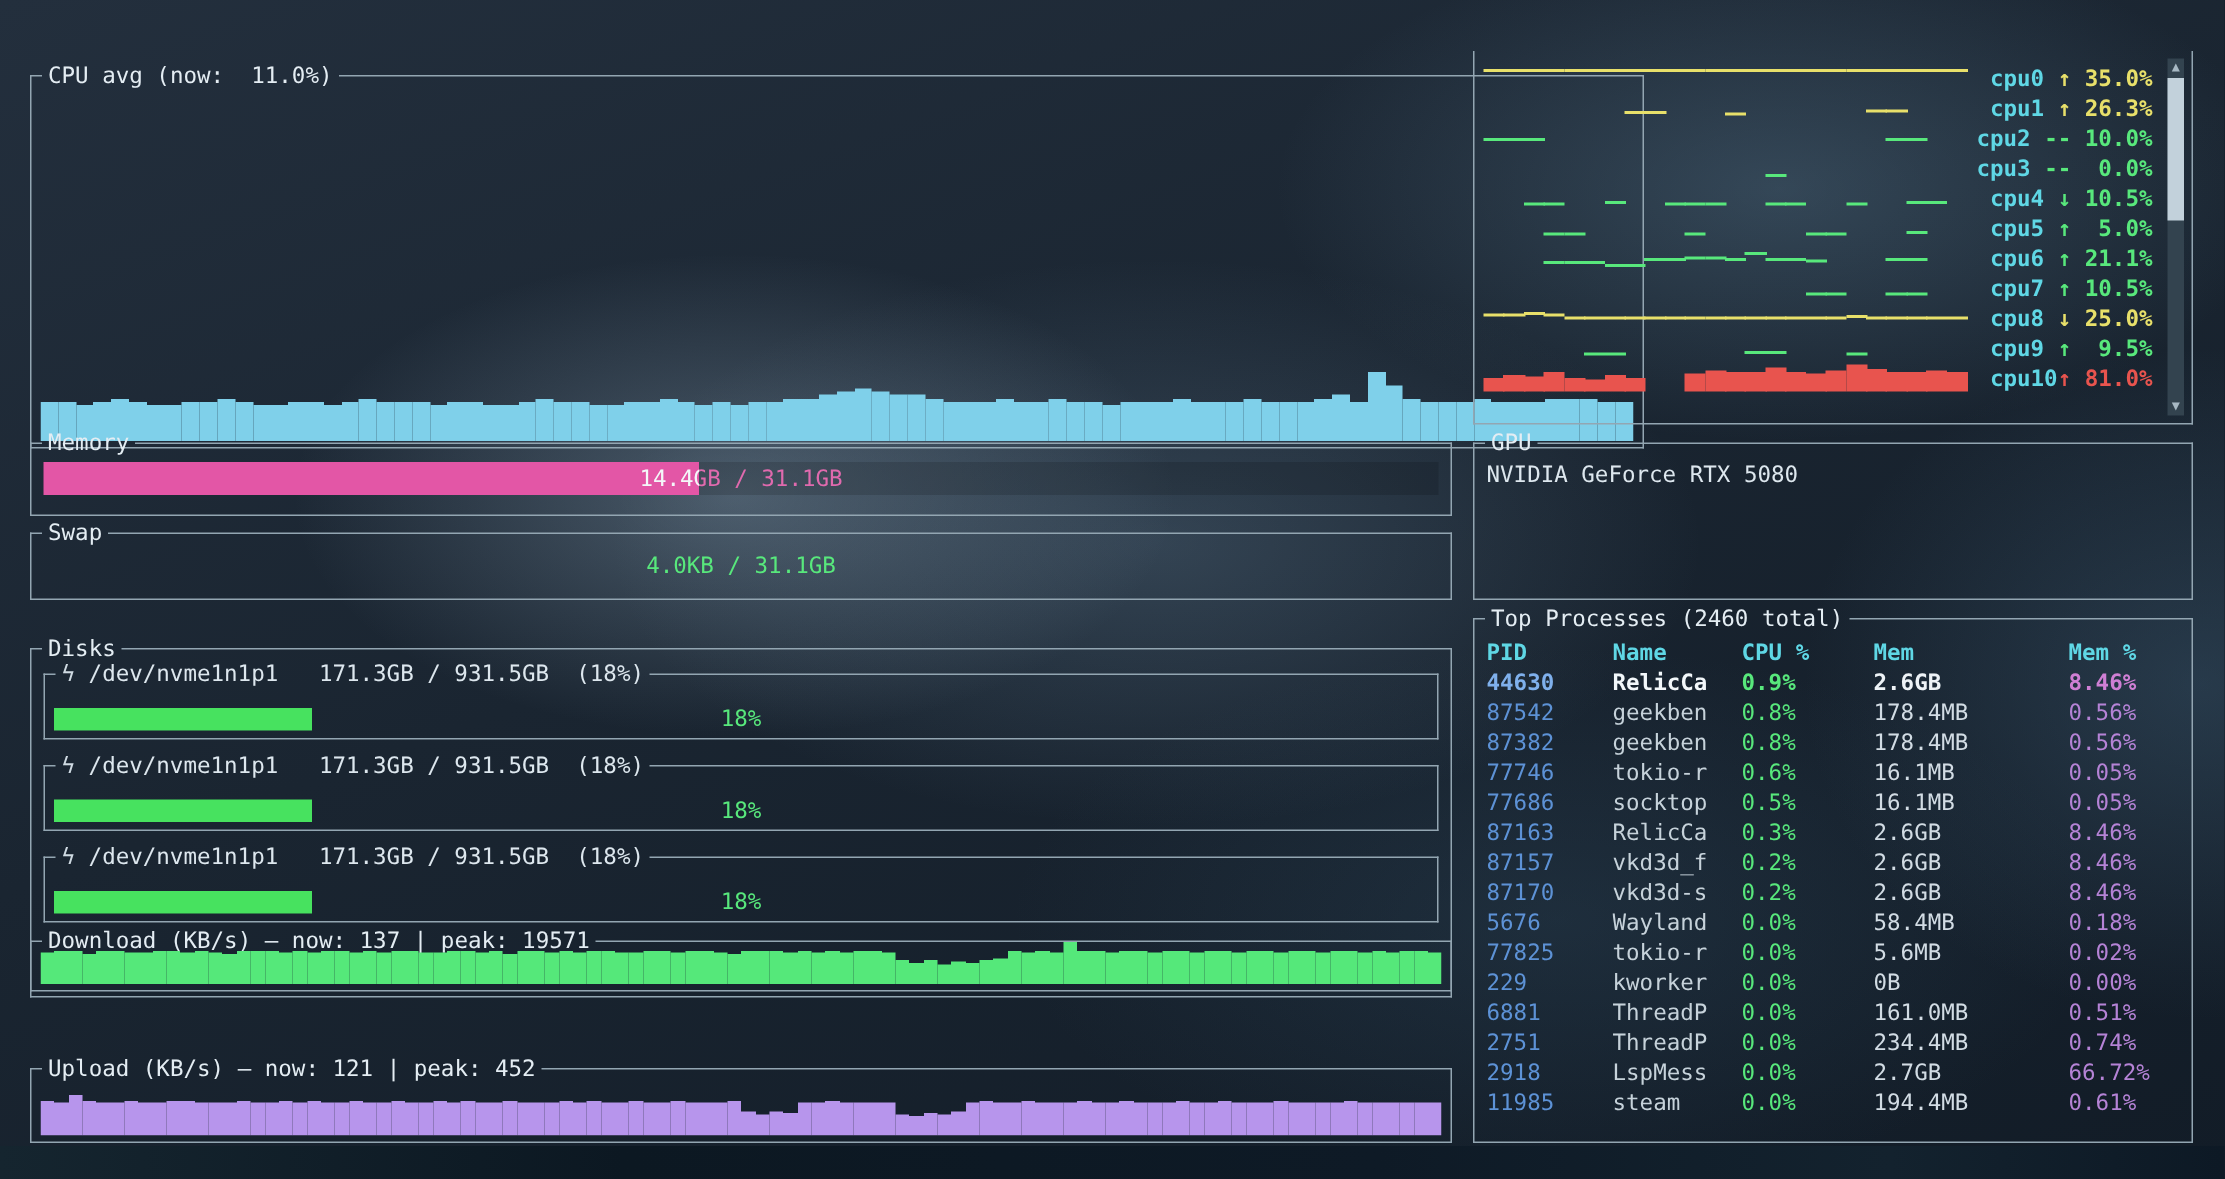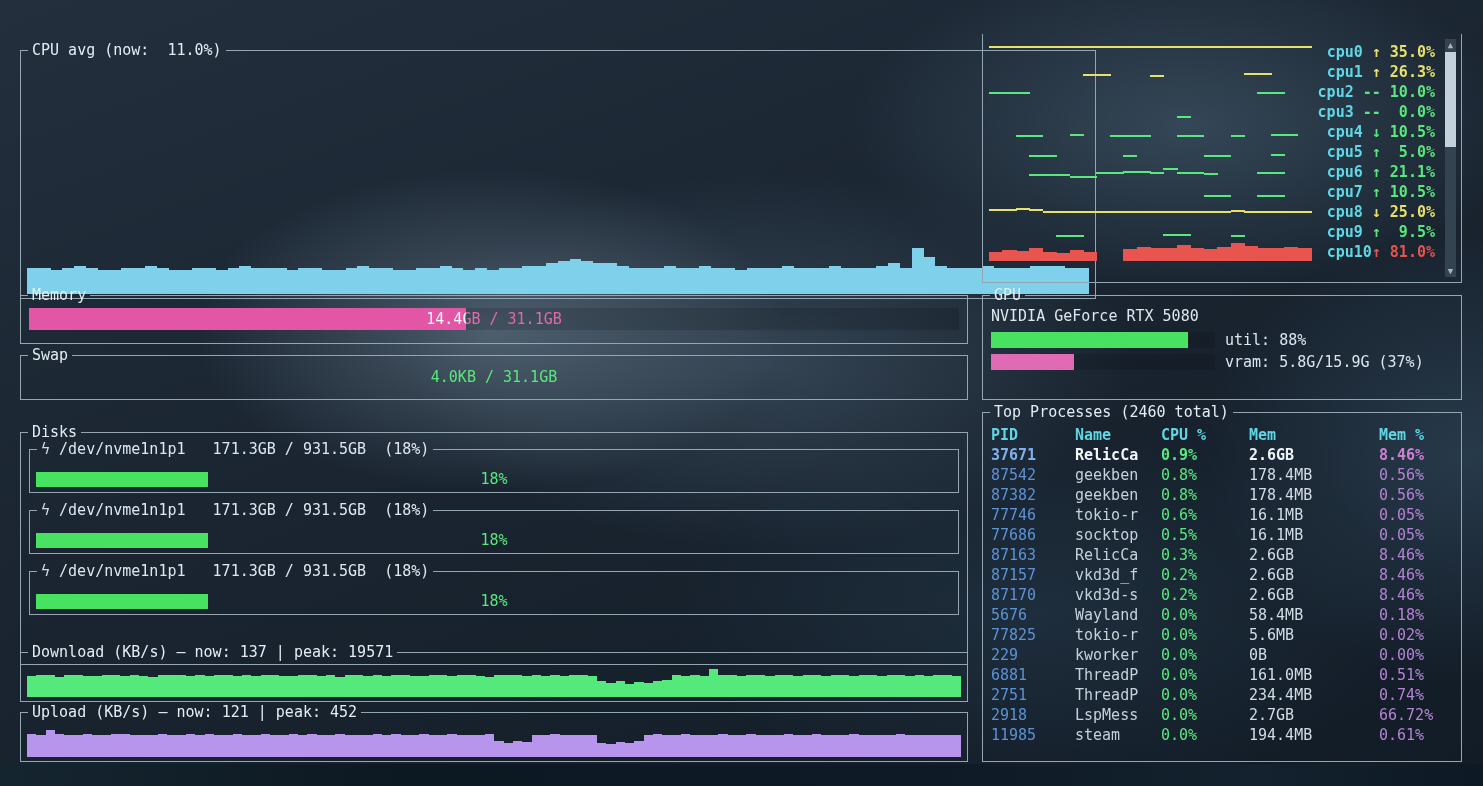--- a/index.html
+++ b/index.html
@@ -406,34 +406,20 @@
     </div>
   </div>
 
   <div class="panel" style="left:982px;top:295px;width:480px;height:105px">
     <div class="ptop">
         <i class="seg lead"></i>
         <span class="ptitle">GPU</span>
         <i class="seg tail"></i>
       </div>
     <div class="gpu-name">NVIDIA GeForce RTX 5080</div>
-    <div class="gpu-rows">
-      <div class="gpu-row">
-        <div class="gpu-track">
-            <div class="gpu-fill util" id="gpu-util-fill" style="width: 88%;"></div>
-          </div>
-        <span class="gpu-text">util: 88%</span>
-      </div>
-      <div class="gpu-row">
-        <div class="gpu-track">
-            <div class="gpu-fill vram" id="gpu-vram-fill" style="width: 37%;"></div>
-          </div>
-        <span class="gpu-text">vram: 5.8G/15.9G (37%)</span>
-      </div>
-    </div>
   </div>
 
   <div class="panel" style="left:20px;top:355px;width:948px;height:45px">
     <div class="ptop">
         <i class="seg lead"></i>
         <span class="ptitle">Swap</span>
         <i class="seg tail"></i>
       </div>
     <div class="swap-label">4.0KB / 31.1GB</div>
   </div>
@@ -483,21 +469,21 @@
       </div>
     <div id="ptable">
         <div class="prow phead">
           <span>PID</span>
           <span>Name</span>
           <span>CPU %</span>
           <span>Mem</span>
           <span>Mem %</span>
         </div>
         <div class="prow hl">
-          <span class="c-pid">37671</span>
+          <span class="c-pid">44630</span>
           <span class="c-name">RelicCa</span>
           <span class="c-cpu">0.9%</span>
           <span class="c-mem">2.6GB</span>
           <span class="c-mempct">8.46%</span>
         </div>
         <div class="prow">
           <span class="c-pid">87542</span>
           <span class="c-name">geekben</span>
           <span class="c-cpu">0.8%</span>
           <span class="c-mem">178.4MB</span>
@@ -590,21 +576,21 @@
         <div class="prow">
           <span class="c-pid">11985</span>
           <span class="c-name">steam</span>
           <span class="c-cpu">0.0%</span>
           <span class="c-mem">194.4MB</span>
           <span class="c-mempct">0.61%</span>
         </div>
       </div>
   </div>
 
-  <div class="panel" style="left:20px;top:652px;width:948px;height:50px">
+  <div class="panel" style="left:20px;top:627px;width:948px;height:34px">
     <div class="ptop">
         <i class="seg lead"></i>
         <span class="ptitle">Download (KB/s) — now: 137 | peak: 19571</span>
         <i class="seg tail"></i>
       </div>
     <div class="chart" id="dl-chart">
         <i class="bar" style="height: 70%; background: rgb(85, 232, 122);"></i>
         <i class="bar" style="height: 74%; background: rgb(85, 232, 122);"></i>
         <i class="bar" style="height: 72%; background: rgb(85, 232, 122);"></i>
         <i class="bar" style="height: 68%; background: rgb(85, 232, 122);"></i>

